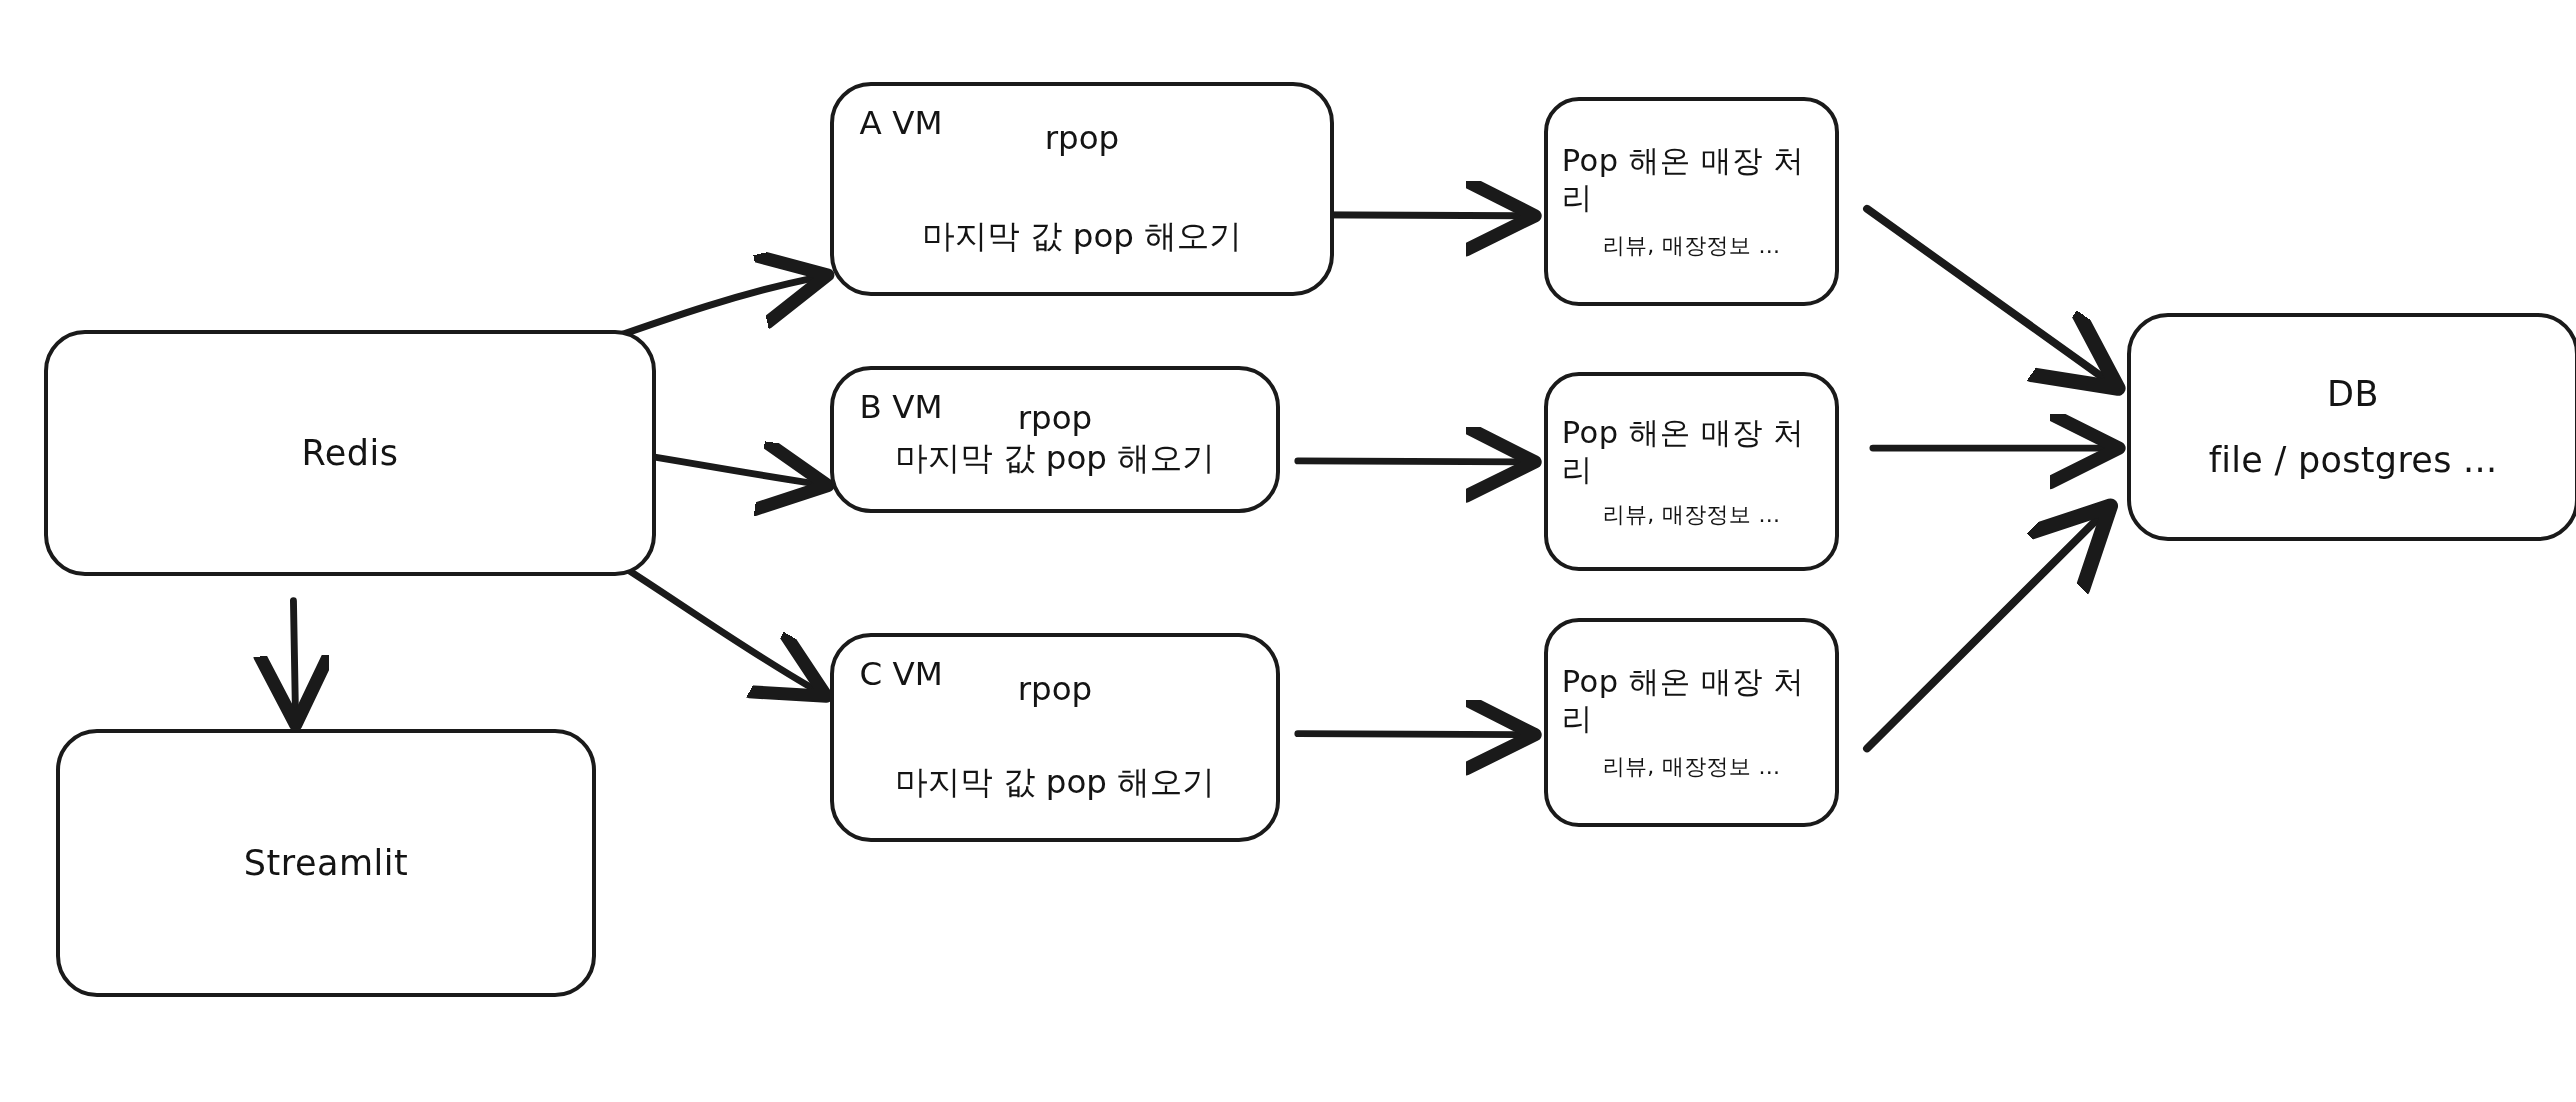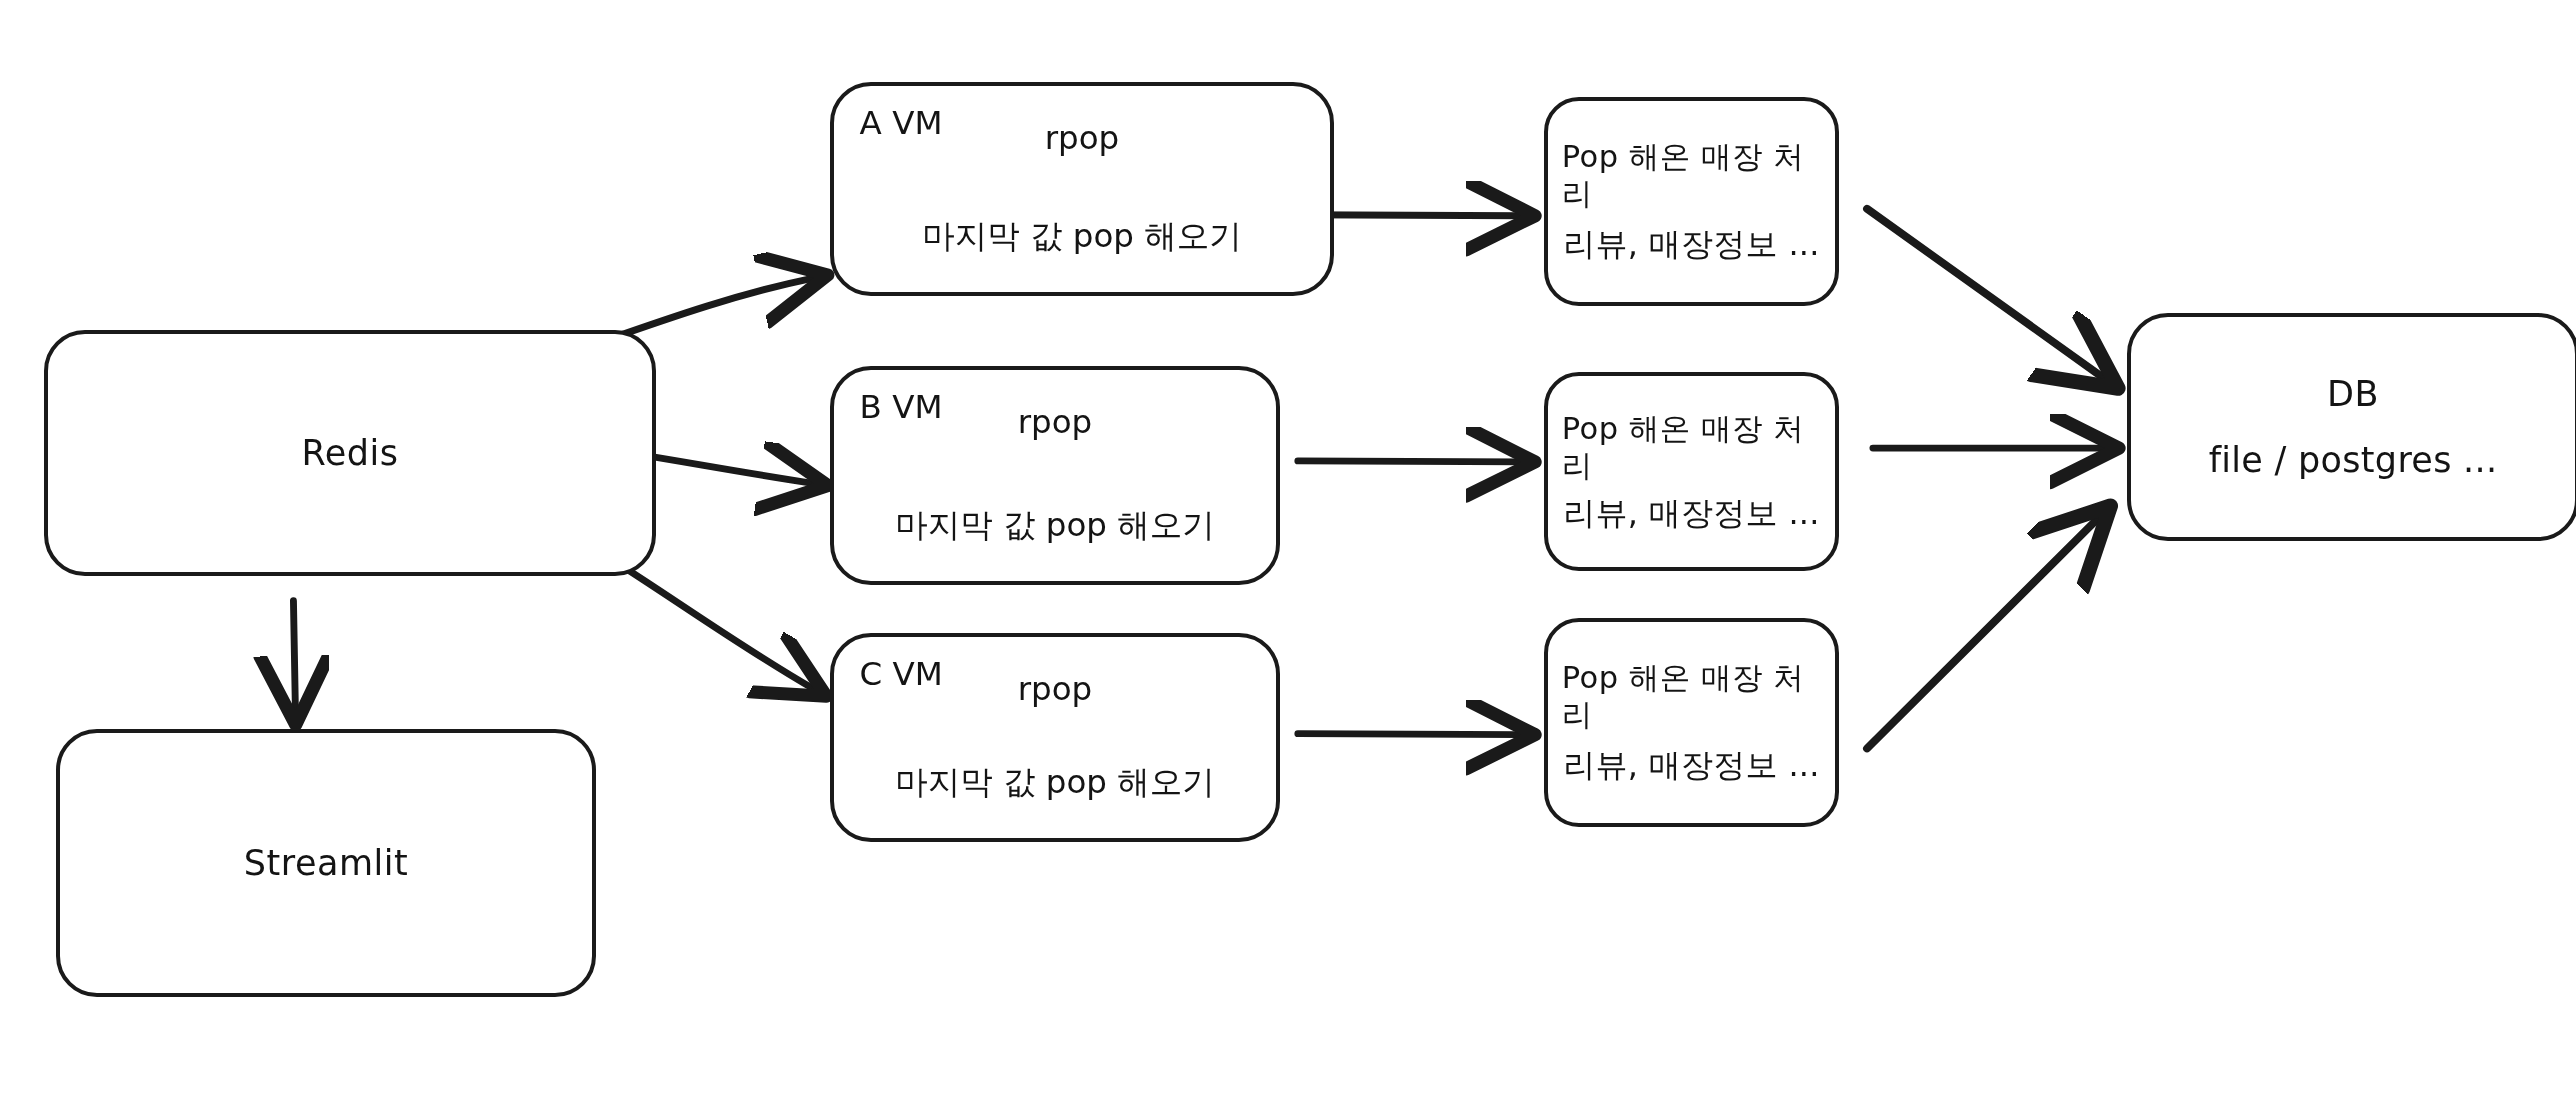--- a/index.html
+++ b/index.html
@@ -80,21 +80,21 @@
     color: #141414;
   }
 
   
   .node.proc {
     justify-content: space-evenly;
     padding: 25.6px 13.8px;
     border-radius: 35px;
   }
   .node.proc .node-title { font-size: 30.5px; }
-  .node.proc .node-sub { font-size: 32px; }
+  .node.proc .node-sub { font-size: 22px; }
 
   .db-title { font-size: 37px; }
   .db-sub   { font-size: 43px; }
   .st-title { font-size: 41px; }
   .st-sub   { font-size: 41px; }
   .redis-title { font-size: 33px; }
   .redis-sub   { font-size: 33px; }
 </style>
 </head>
 <body>
@@ -156,21 +156,21 @@
   <div class="node centered" style="left:56px; top:729px; width:540px; height:268px;">
     <div class="node-title st-title">Streamlit</div>
   </div>
 
   <div class="node vm" style="left:830px; top:82px; width:504px; height:214px;">
     <div class="vm-tag">A VM</div>
     <div class="vm-op">rpop</div>
     <div class="vm-desc">마지막 값 pop 해오기</div>
   </div>
 
-  <div class="node vm" style="left:830px; top:366px; width:450px; height:219px;justify-content:center;">
+  <div class="node vm" style="left:830px; top:366px; width:450px; height:147px;justify-content:center;">
     <div class="vm-tag">B VM</div>
     <div class="vm-op">rpop</div>
     <div class="vm-desc">마지막 값 pop 해오기</div>
   </div>
 
   <div class="node vm" style="left:830px; top:633px; width:450px; height:209px;">
     <div class="vm-tag">C VM</div>
     <div class="vm-op">rpop</div>
     <div class="vm-desc">마지막 값 pop 해오기</div>
   </div>

